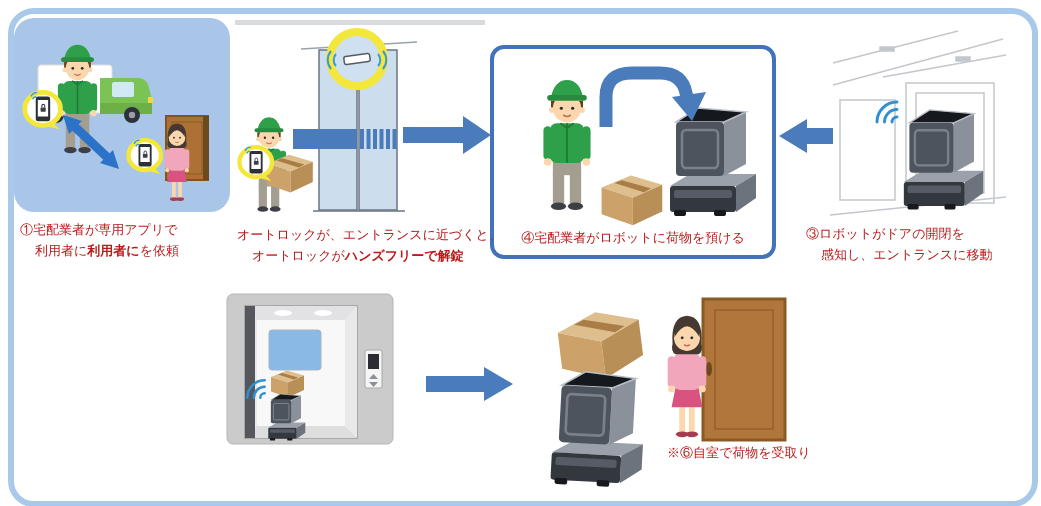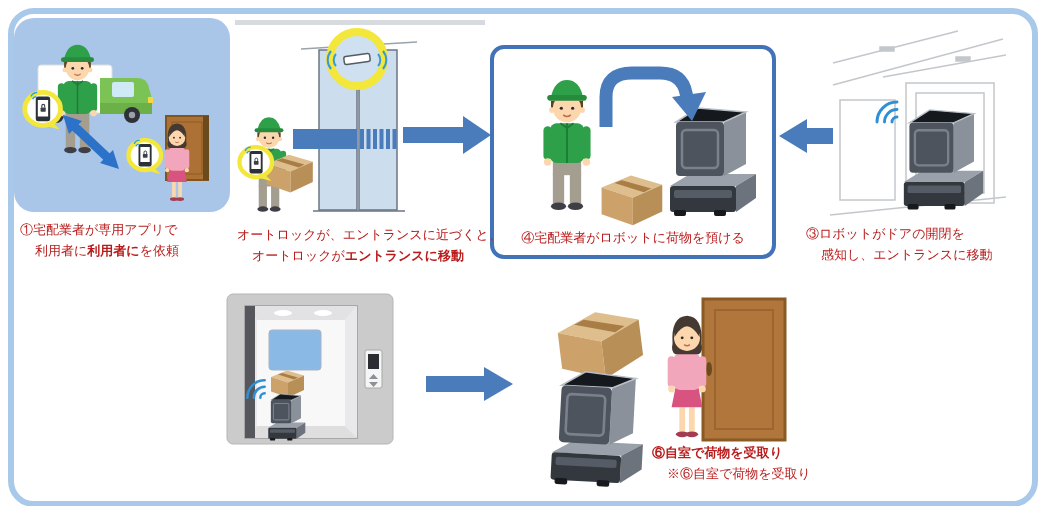--- a/index.html
+++ b/index.html
@@ -279,31 +279,30 @@
     </g>
   </svg>
 
   <div class="abs caption" style="left:20px;top:219px">
     <div><span>①宅配業者が専用アプリで</span></div>
     <div class="cap-line2"><span>利用者に</span><span class="b">利用者に</span><span>を依頼</span></div>
   </div>
 
   <div class="abs caption" style="left:237px;top:224px">
     <div><span>オートロックが、エントランスに近づくと、</span></div>
-    <div class="cap-line2"><span>オートロックが</span><span class="b">エントランスに移動</span></div>
+    <div class="cap-line2"><span>オートロックが</span><span class="b">ハンズフリーで解錠</span></div>
   </div>
 
   <div class="abs caption cap4">
     <div><span>④宅配業者がロボットに荷物を預ける</span></div>
   </div>
 
   <div class="abs caption" style="left:806px;top:223px">
     <div><span>③ロボットがドアの開閉を</span></div>
     <div class="cap-line2"><span>感知し、エントランスに移動</span></div>
   </div>
 
 
   <div class="abs caption" style="left:652px;top:442px">
-    <div><span class="b">⑥自室で荷物を受取り</span></div>
     <div class="cap-line2"><span>※⑥自室で荷物を受取り</span></div>
   </div>
 
 </div>
 
 </body></html>

